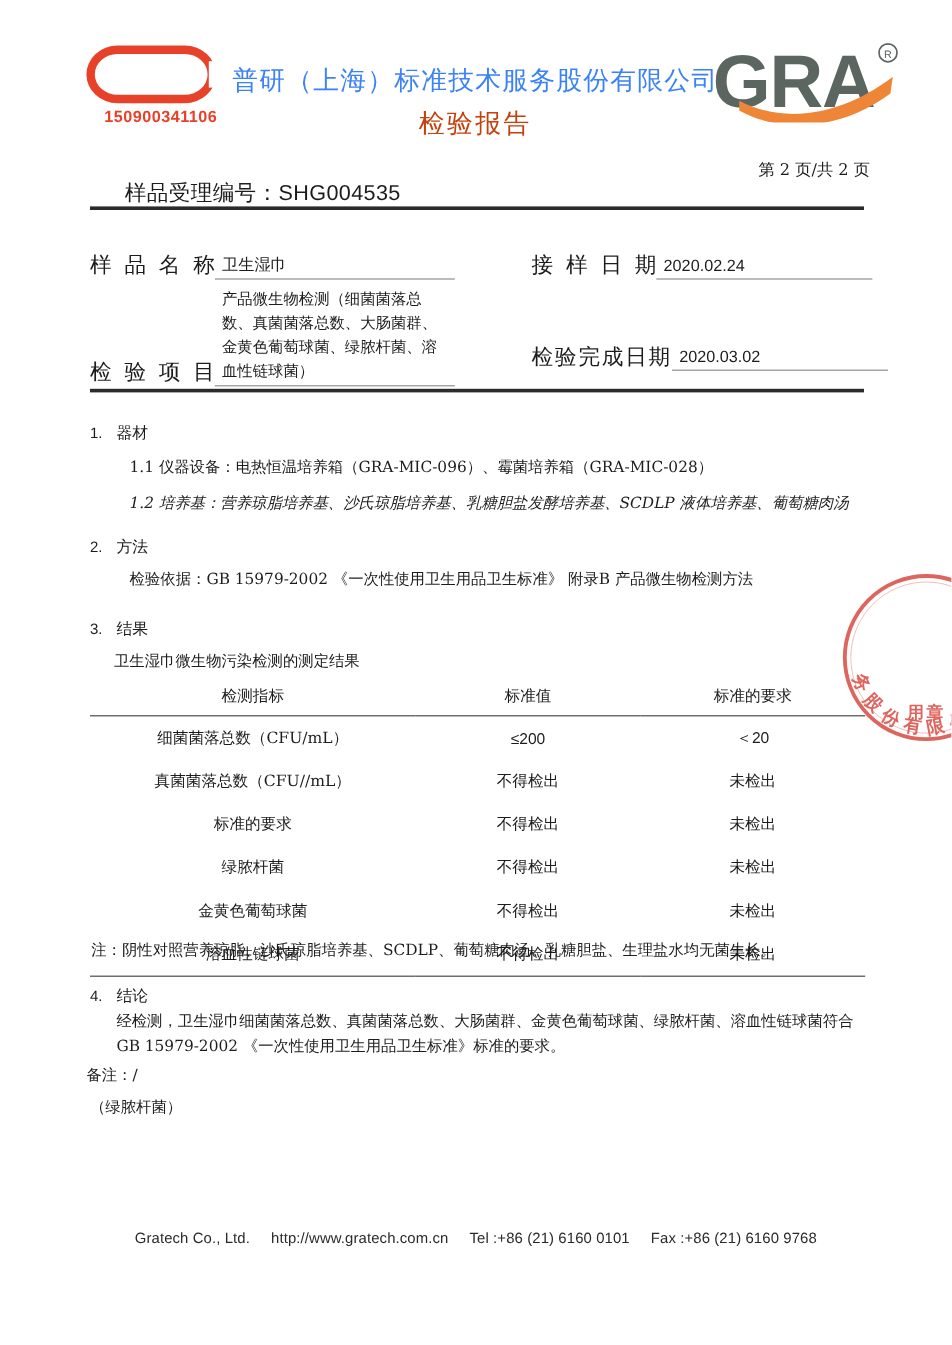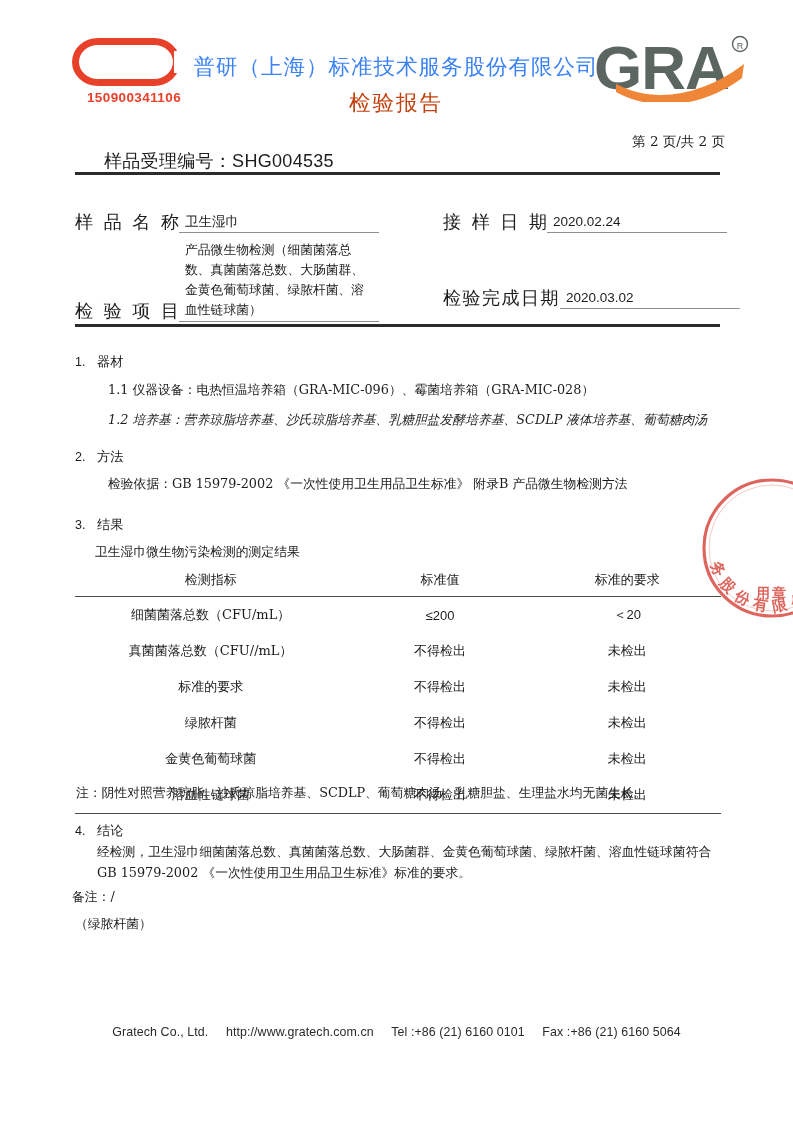--- a/index.html
+++ b/index.html
@@ -399,16 +399,16 @@
         <textPath href="#sealArcLower" startOffset="8%" id="seal-arc-text">务股份有限公司</textPath>
       </text>
       <text x="75" y="125" text-anchor="middle" font-family="DejaVu Serif, Liberation Serif, serif" font-size="14" font-weight="bold" fill="#d7443a" letter-spacing="2" id="seal-bottom-text">用章</text>
     </svg>
   </div>
 
   <div id="footer">
     <span>Gratech Co., Ltd.</span>
     <span>http://www.gratech.com.cn</span>
     <span>Tel :+86 (21) 6160 0101</span>
-    <span>Fax :+86 (21) 6160 5064</span>
+    <span>Fax :+86 (21) 6160 9768</span>
   </div>
 
 </div>
 
 </body></html>

